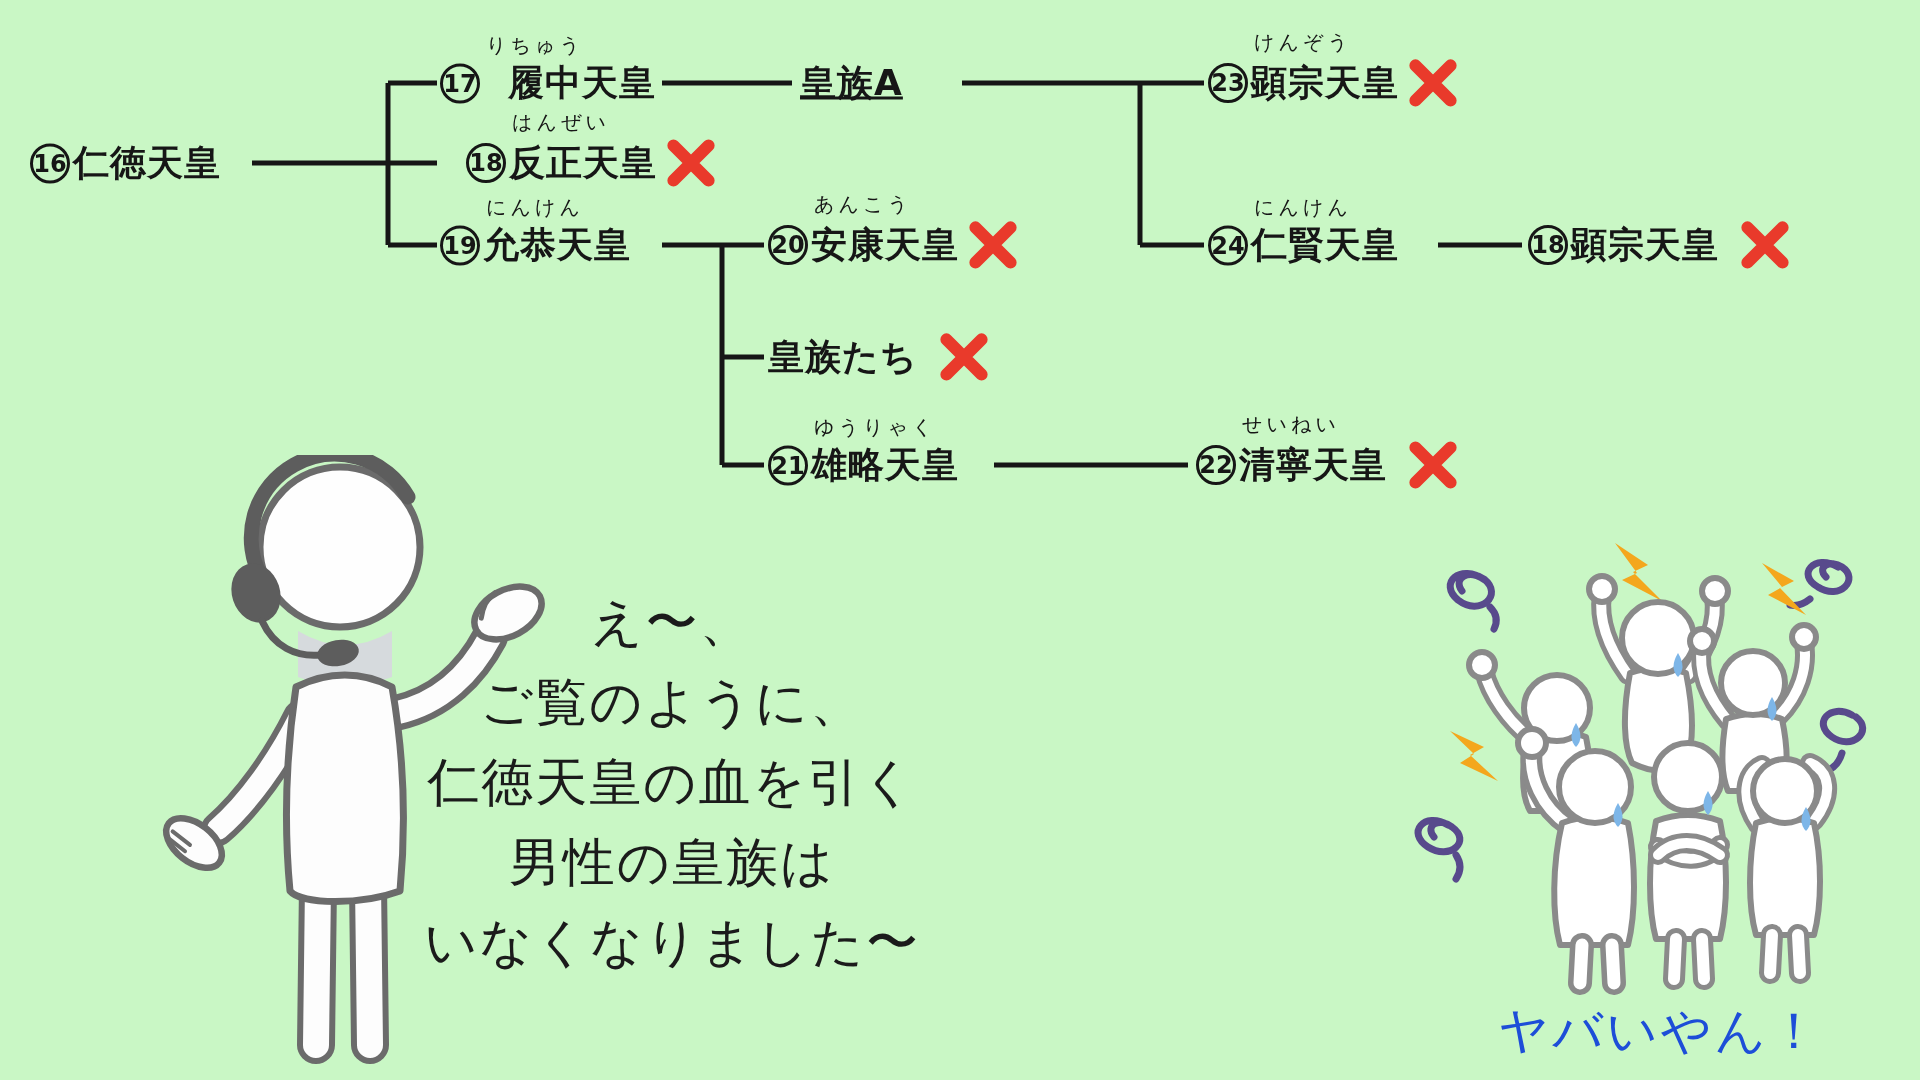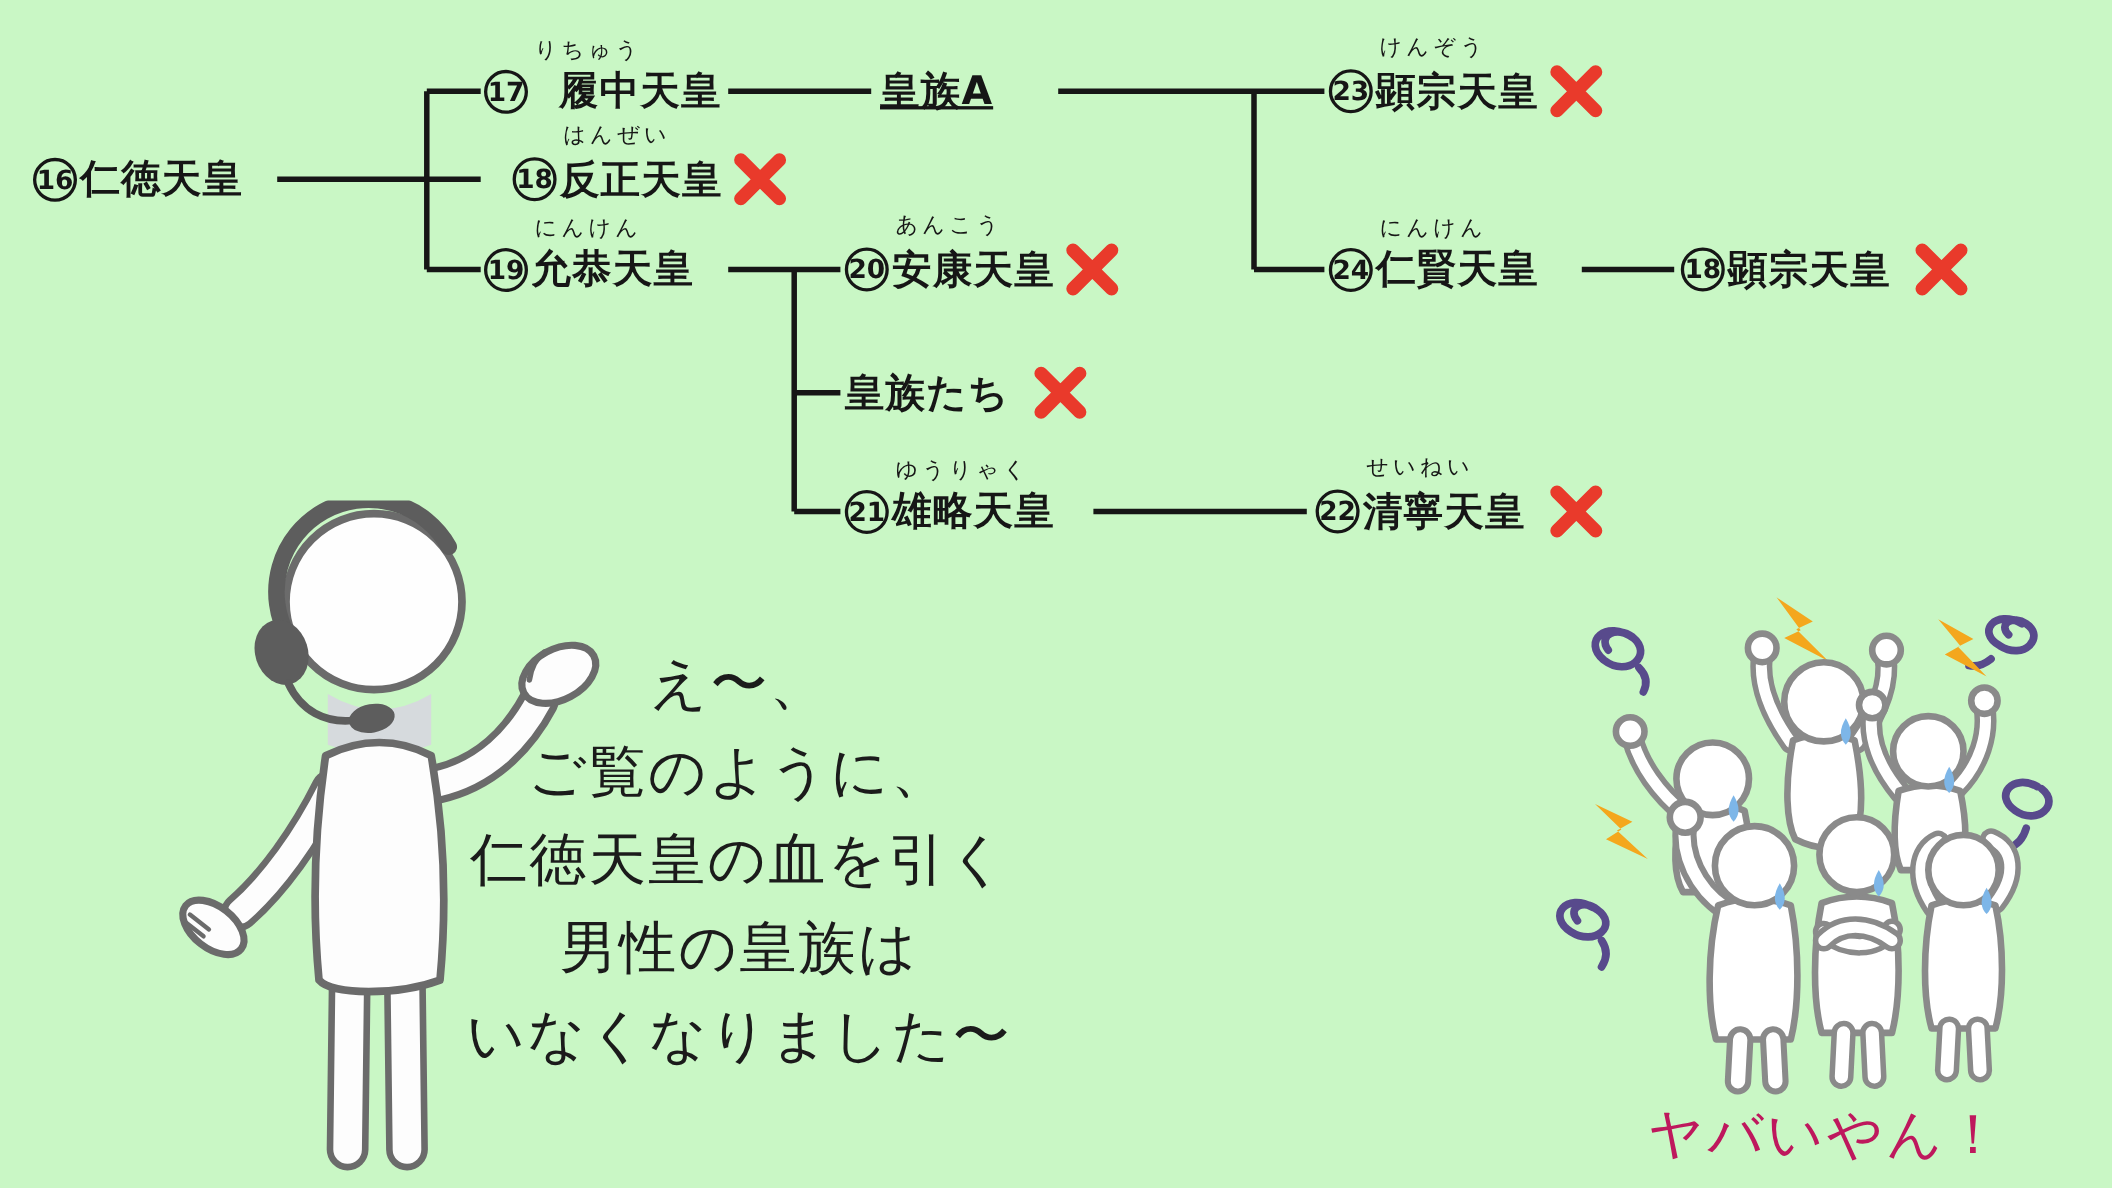--- a/index.html
+++ b/index.html
@@ -37,21 +37,21 @@
   .cross.gap{margin-left:16px;}
   
   .speech{
     position:absolute;left:272px;top:582px;width:800px;
     text-align:center;font-size:52px;line-height:80px;font-weight:400;
     color:#1b1b1b;letter-spacing:2px;
   }
   
   .caption{
     position:absolute;left:1450px;top:998px;width:420px;
-    text-align:center;font-size:50px;font-weight:400;color:#be185d;
+    text-align:center;font-size:50px;font-weight:400;color:#1d4ed8;
     letter-spacing:3px;
   }
   
   .illu{position:absolute;}
 </style>
 </head>
 <body>
 
 <div class="stage">
 

